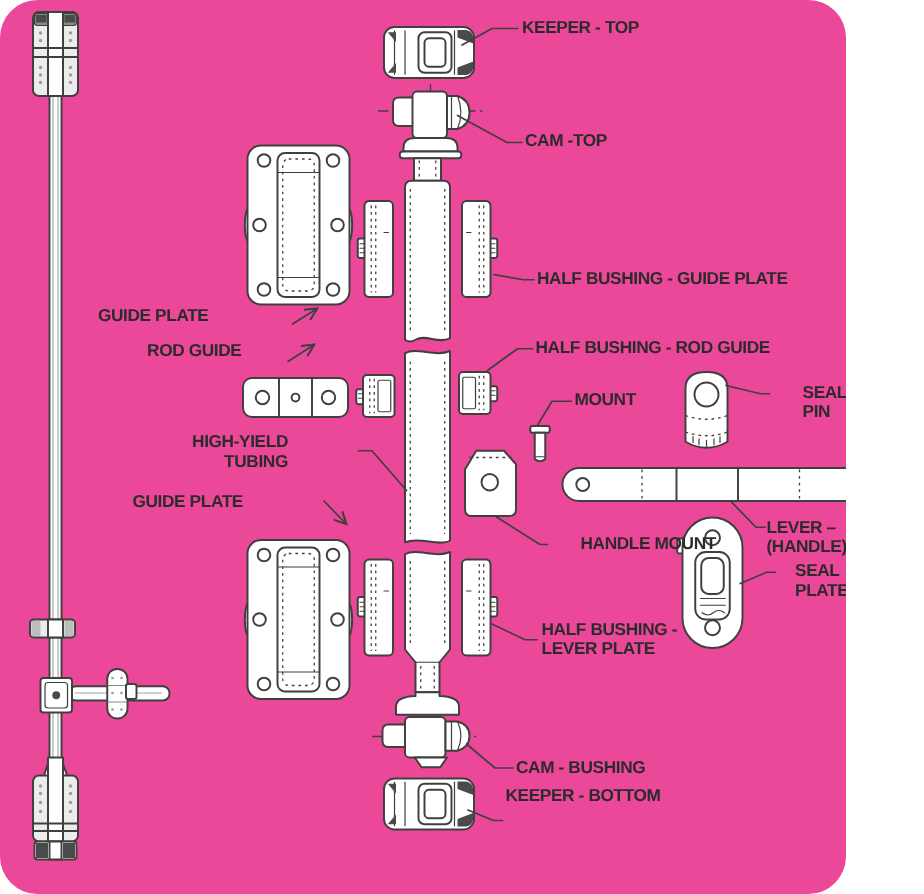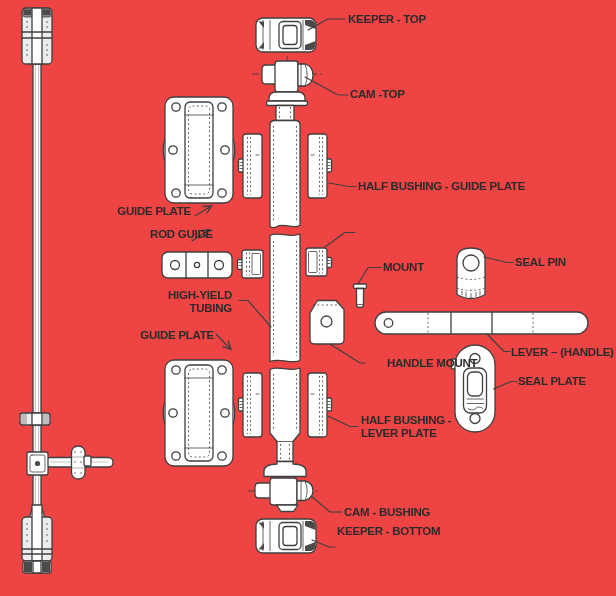--- a/index.html
+++ b/index.html
@@ -1,17 +1,17 @@
 <!DOCTYPE html>
 <html><head>
 <meta charset="utf-8">
 <style>
   html,body{margin:0;padding:0;background:#fff;}
-  #stage{position:relative;width:616px;height:596px;background:#ef4444;overflow:hidden;
-         font-family:"Liberation Sans",sans-serif;}
+  #stage{position:relative;width:564px;height:596px;background:#ec4899;overflow:hidden;
+         font-family:"Liberation Sans",sans-serif;border-radius:25px;}
   #art{position:absolute;left:0;top:0;}
   .lbl{position:absolute;font-weight:bold;font-size:11.5px;line-height:12.5px;
        color:#2b2b2b;letter-spacing:-0.25px;white-space:pre-line;}
   .r{text-align:right;}
   .s{stroke:#3f3f3f;stroke-width:1.3;fill:#fff;stroke-linejoin:round;stroke-linecap:round;}
   .sn{stroke:#3f3f3f;stroke-width:1.3;fill:none;stroke-linejoin:round;stroke-linecap:round;}
   .thin{stroke:#3f3f3f;stroke-width:0.8;fill:none;stroke-linecap:round;}
   .dash{stroke:#3f3f3f;stroke-width:0.85;fill:none;stroke-dasharray:1.8,2.6;}
   .cl{stroke:#3f3f3f;stroke-width:0.9;fill:none;stroke-dasharray:7,3,1.5,3;}
   .dk{fill:#4a4a4a;stroke:none;}
@@ -293,26 +293,27 @@
     <path class="ld" d="M192,241 L209,230" marker-end="url(#arrV)"></path>
     <path class="ld" d="M216,334 L230.5,349" marker-end="url(#arrV)"></path>
   </g>
 </svg>
 
 <div class="lbl" style="left:348px;top:13px">KEEPER - TOP</div>
 <div class="lbl" style="left:350px;top:88px">CAM -TOP</div>
 <div class="lbl" style="left:358px;top:180px">HALF BUSHING - GUIDE PLATE</div>
 <div class="lbl r" style="right:425px;top:205px">GUIDE PLATE</div>
 <div class="lbl r" style="right:403px;top:228px">ROD GUIDE</div>
+<div class="lbl" style="left:357px;top:226px">HALF BUSHING - ROD GUIDE</div>
 <div class="lbl" style="left:383px;top:261px">MOUNT</div>
-<div class="lbl" style="left:515px;top:256px">SEAL PIN</div>
-<div class="lbl r" style="right:384px;top:289px">HIGH-YIELD
+<div class="lbl" style="left:535px;top:256px">SEAL PIN</div>
+<div class="lbl r" style="right:372px;top:289px">HIGH-YIELD
 TUBING</div>
 <div class="lbl r" style="right:402px;top:329px">GUIDE PLATE</div>
 <div class="lbl" style="left:387px;top:357px">HANDLE MOUNT</div>
 <div class="lbl" style="left:511px;top:346px">LEVER – (HANDLE)</div>
-<div class="lbl" style="left:518px;top:375px">SEAL PLATE</div>
+<div class="lbl" style="left:530px;top:375px">SEAL PLATE</div>
 <div class="lbl" style="left:361px;top:414px">HALF BUSHING -
 LEVER PLATE</div>
 <div class="lbl" style="left:344px;top:506px">CAM - BUSHING</div>
 <div class="lbl" style="left:337px;top:525px">KEEPER - BOTTOM</div>
 
 </div>
 
 </body></html>

